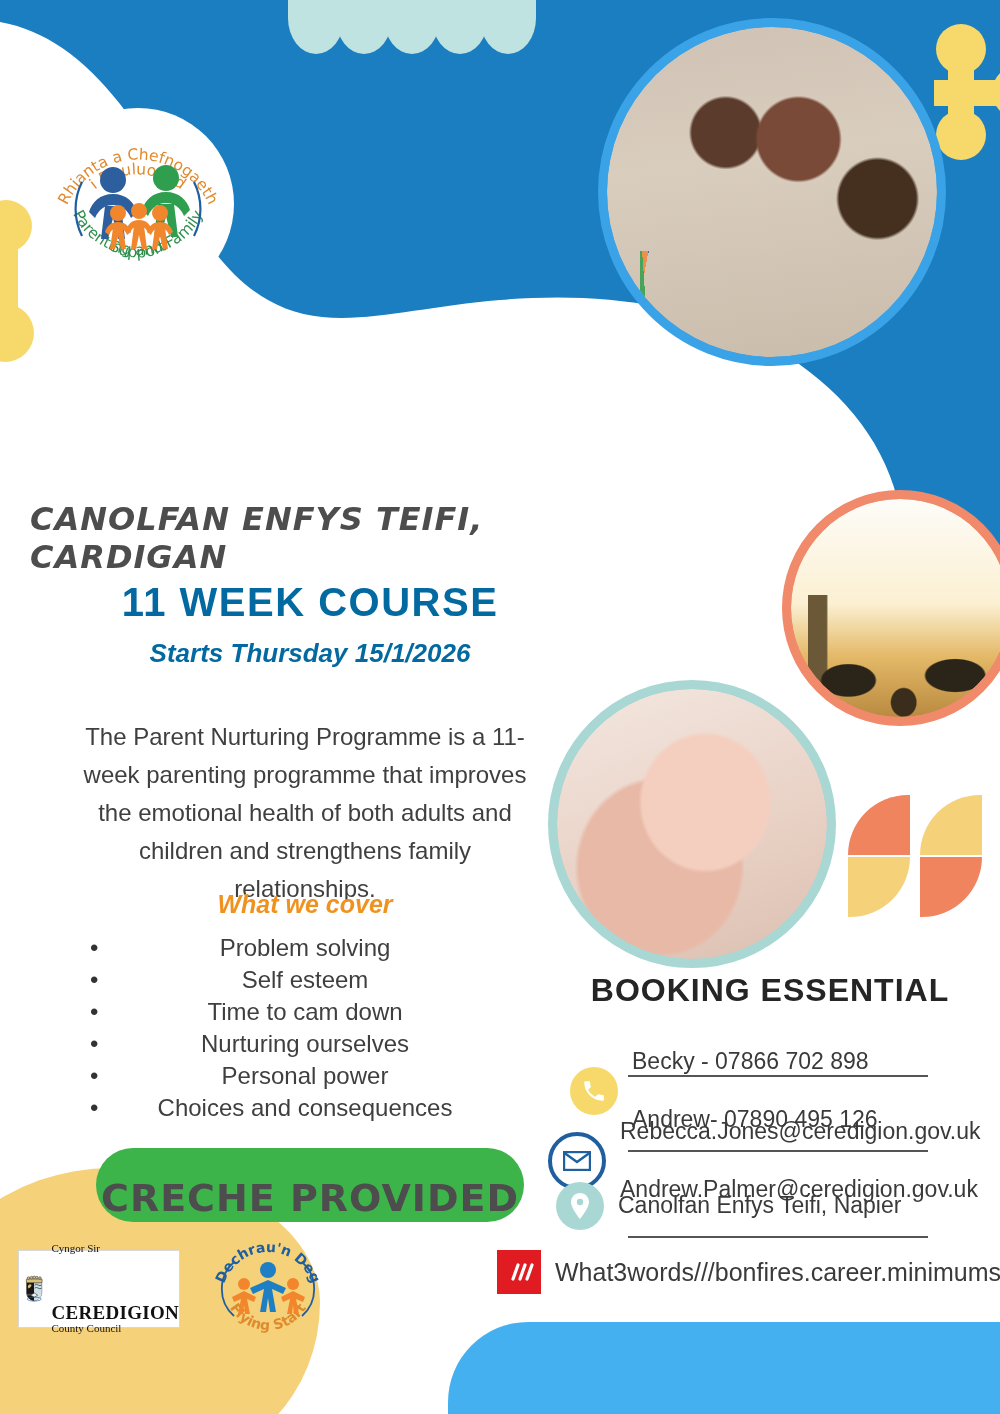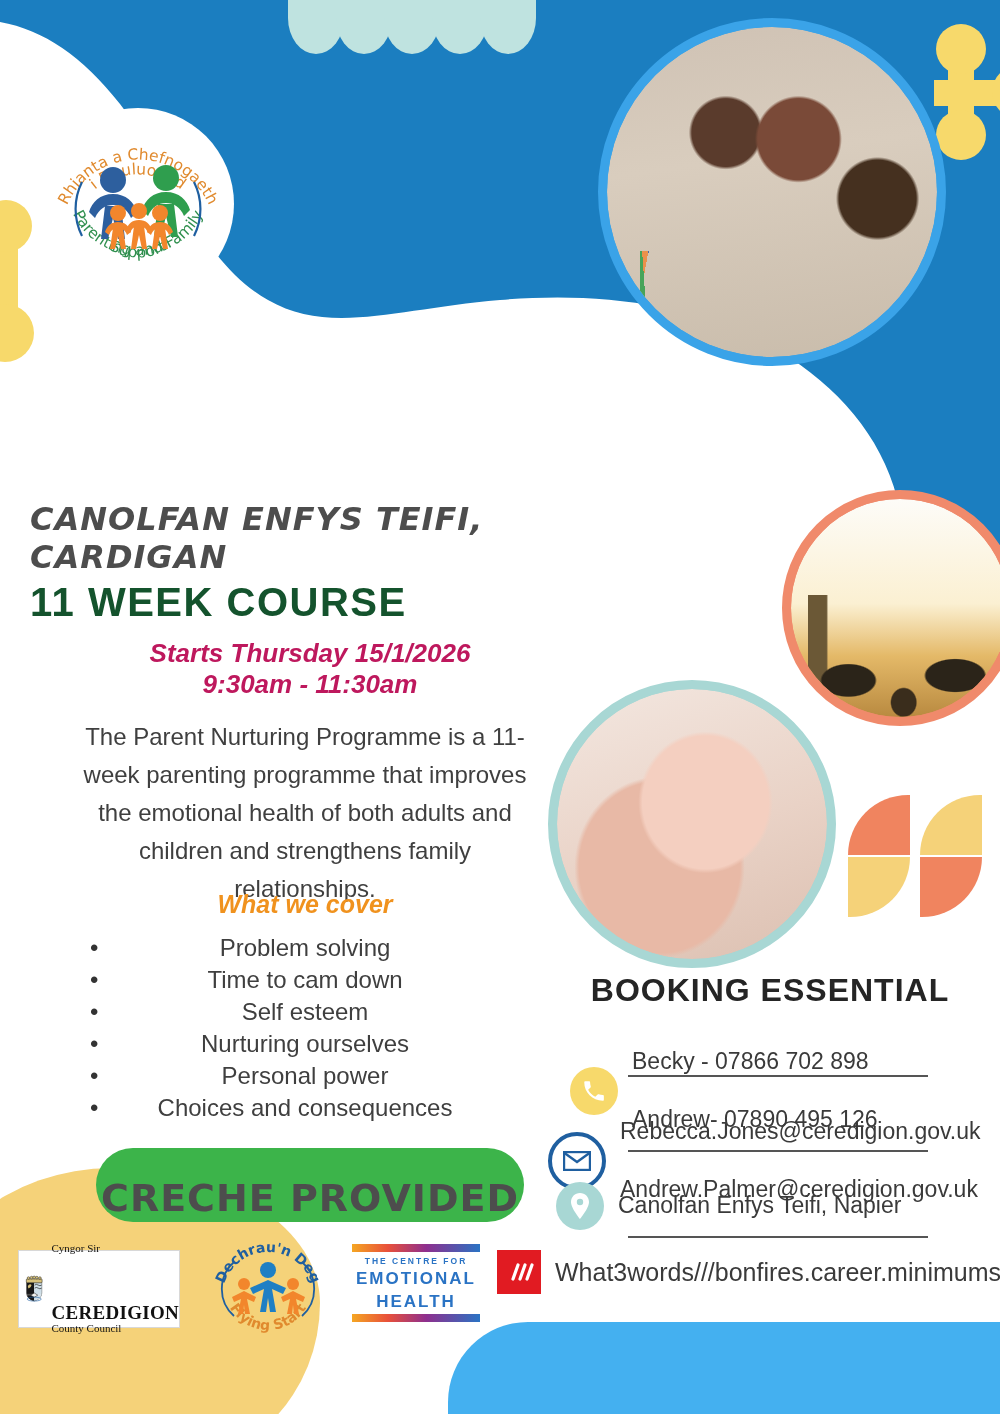--- a/index.html
+++ b/index.html
@@ -112,29 +112,30 @@
   }
   .subhead{
     position:absolute;left:30px;top:500px;width:660px;
     text-align:left;
     font-family:"DejaVu Sans",sans-serif;
     font-weight:700;font-size:32px;letter-spacing:1px;
     color:#4d4d4d;text-transform:uppercase;font-style:italic;
   }
   .course-len{
     position:absolute;left:30px;top:580px;width:560px;
+    text-align:center;
     font-family:"Liberation Sans",sans-serif;
     font-weight:700;font-size:40px;letter-spacing:1.5px;
-    color:#14532d;
+    color:#0369a1;
   }
   .starts{
     position:absolute;left:30px;top:638px;width:560px;
     text-align:center;
     font-style:italic;font-weight:700;font-size:26px;line-height:31px;
-    color:#be185d;
+    color:#0369a1;
   }
   .blurb{
     position:absolute;left:70px;top:718px;width:470px;
     text-align:center;font-size:24px;line-height:38px;color:#3f3f3f;
   }
   .cover-title{
     position:absolute;left:70px;top:890px;width:470px;
     text-align:center;font-style:italic;font-weight:700;font-size:25px;
     color:#f0921e;
   }
@@ -291,29 +292,28 @@
         <path d="M118,114 C111,114 107,118 105,124 L109,127 C111,122 114,120 118,120 C122,120 125,122 127,127 L131,124 C129,118 125,114 118,114 Z"></path>
         <path d="M113,120 L110,141 L115,141 L118,128 L121,141 L126,141 L123,120 Z"></path>
       </g>
     </svg>
   </div>
 
   <div class="subhead">CANOLFAN ENFYS TEIFI, CARDIGAN</div>
   <div class="course-len">11 WEEK COURSE</div>
   <div class="starts">
     <div>Starts Thursday 15/1/2026</div>
-    <div>9:30am - 11:30am</div>
   </div>
   <div class="blurb">The Parent Nurturing Programme is a 11-week parenting programme that improves the emotional health of both adults and children and strengthens family relationships.</div>
 
   <div class="cover-title">What we cover</div>
   <ul class="cover-list">
     <li>Problem solving</li>
+    <li>Self esteem</li>
     <li>Time to cam down</li>
-    <li>Self esteem</li>
     <li>Nurturing ourselves</li>
     <li>Personal power</li>
     <li>Choices and consequences</li>
   </ul>
 
   <div class="creche">
     <span>CRECHE PROVIDED</span>
   </div>
 
   <div class="booking-title">BOOKING ESSENTIAL</div>
@@ -420,21 +420,14 @@
       </g>
       <g fill="#f2862c">
         <circle cx="34" cy="56" r="6"></circle>
         <path d="M34,63 L22,69 L24,74 L31,71 L28,86 L33,86 L34,77 L35,86 L40,86 L37,71 L44,74 L46,69 Z"></path>
         <circle cx="83" cy="56" r="6"></circle>
         <path d="M83,63 L71,69 L73,74 L80,71 L77,86 L82,86 L83,77 L84,86 L89,86 L86,71 L93,74 L95,69 Z"></path>
       </g>
     </svg>
   </div>
 
-  <div class="ceh-logo">
-    <div class="ceh-bar"></div>
-    <div class="ceh-t1">THE CENTRE FOR</div>
-    <div class="ceh-t2">EMOTIONAL</div>
-    <div class="ceh-t2">HEALTH</div>
-    <div class="ceh-bar"></div>
-  </div>
 
 </div>
 
 </body></html>

